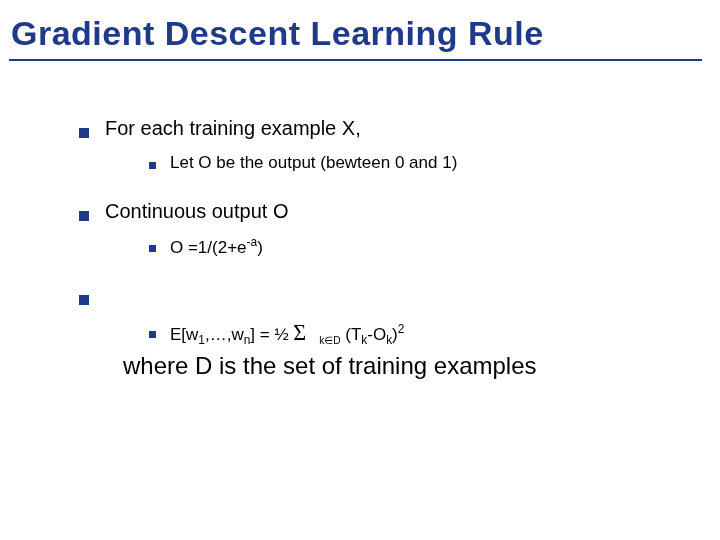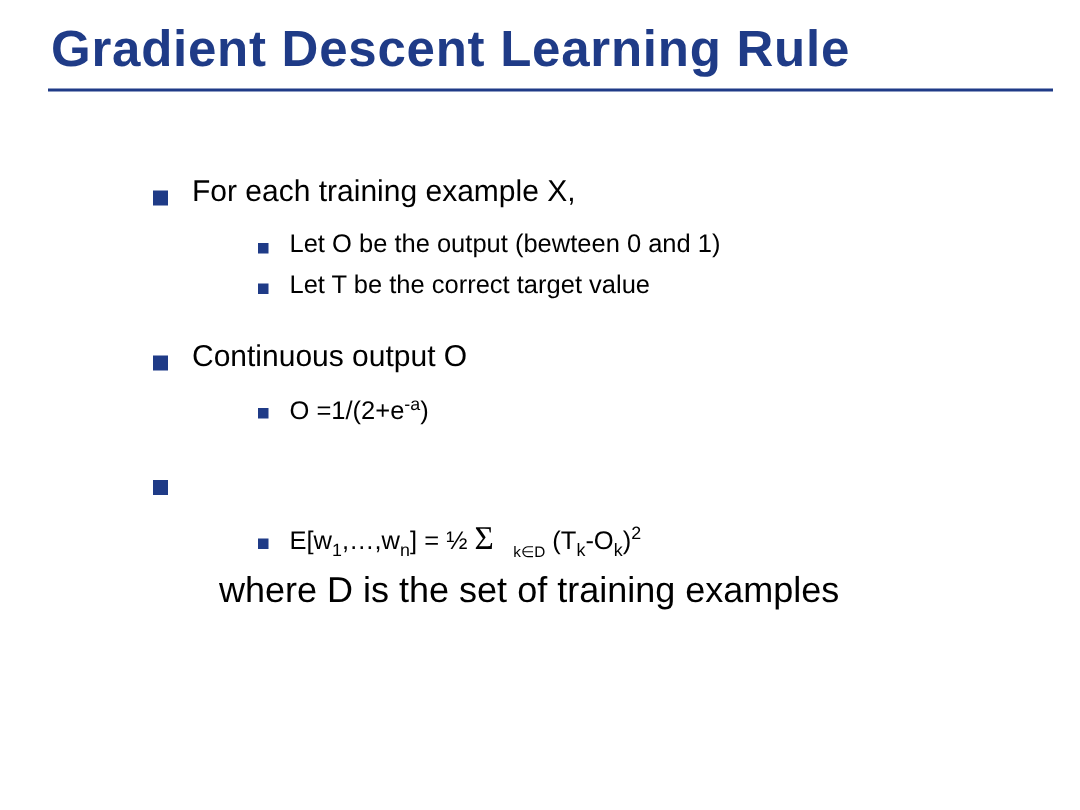--- a/index.html
+++ b/index.html
@@ -9,21 +9,21 @@
     height: 540px;
     background: #fff;
     font-family: Verdana, Geneva, sans-serif;
     color: #000;
     overflow: hidden;
   }
   .slide {
     box-sizing: border-box;
     width: 720px;
     height: 540px;
-    padding: 14px 18px 18px 32px;
+    padding: 14px 18px 18px 9px;
   }
   .title {
     font-family: "Trebuchet MS", Verdana, sans-serif;
     font-size: 34px;
     font-weight: 700;
     color: #1f3b87;
     letter-spacing: 0.5px;
     margin: 0 0 4px 2px;
   }
   .rule {
@@ -92,24 +92,20 @@
   <div class="body">
 
     <div class="li1">
       <span class="bullet"><span class="sq-big"></span></span>
       <span>For each training example X,</span>
     </div>
     <div class="li2">
       <span class="bullet"><span class="sq-small"></span></span>
       <span>Let O be the output (bewteen 0 and 1)</span>
     </div>
-    <div class="li2">
-      <span class="bullet"><span class="sq-small"></span></span>
-      <span>Let T be the correct target value</span>
-    </div>
 
     <div class="spacer"></div>
 
     <div class="li1">
       <span class="bullet"><span class="sq-big"></span></span>
       <span>Continuous output O</span>
     </div>
     <div class="li2">
       <span class="bullet"><span class="sq-small"></span></span>
       <span>

